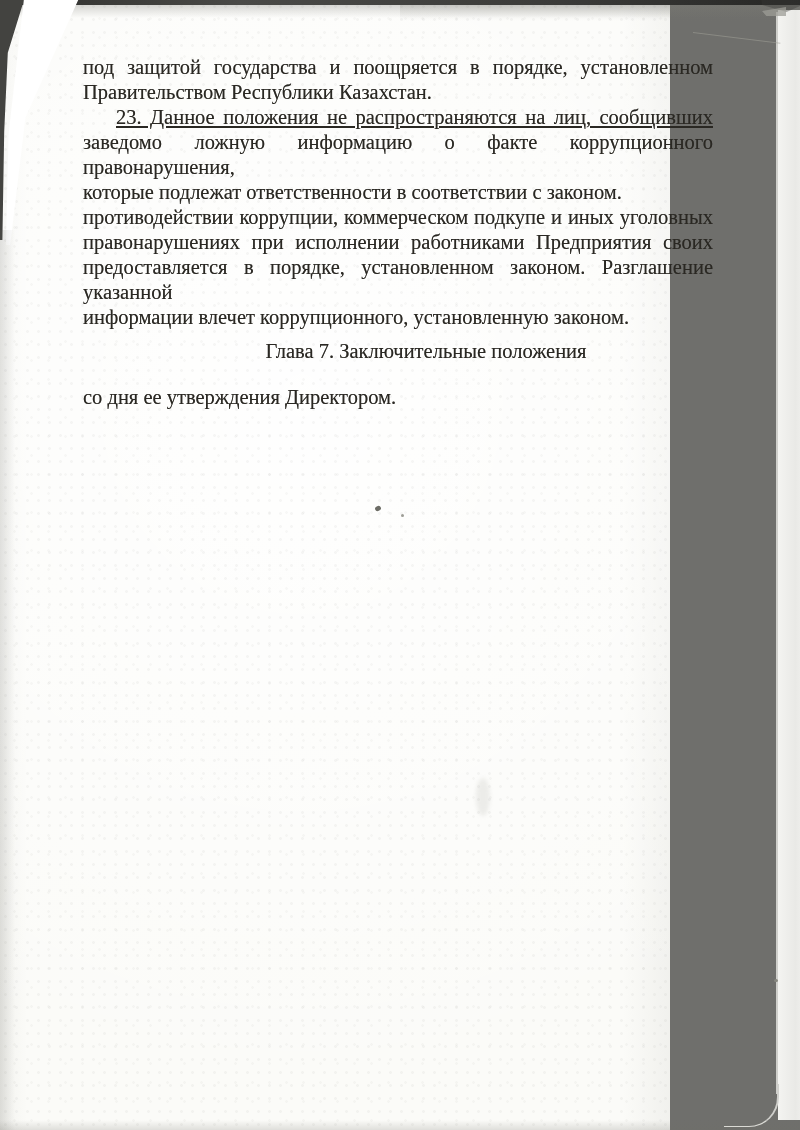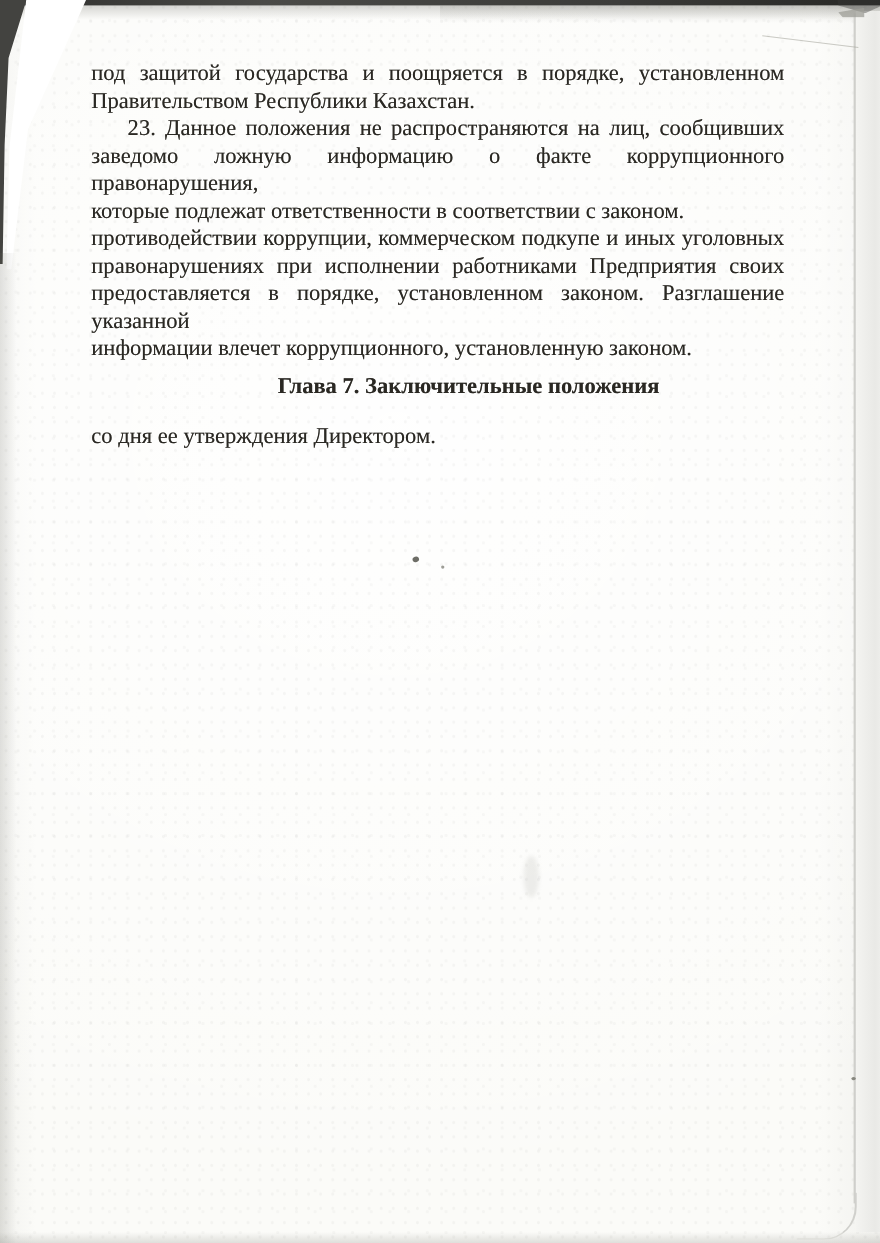--- a/index.html
+++ b/index.html
@@ -6,21 +6,21 @@
     margin: 0;
     padding: 0;
     width: 800px;
     height: 1130px;
     overflow: hidden;
     background: #45454285;
     font-family: "Liberation Serif", "DejaVu Serif", serif;
   }
   #scan {
     position: relative;
-    width: 800px;
+    width: 670px;
     height: 1130px;
     background: #ec4899;
   }
   
   #paper {
     position: absolute;
     inset: 0;
     background:
       radial-gradient(140% 90% at 45% 35%, rgba(255,255,255,0.9) 0%, rgba(255,255,255,0) 70%),
       linear-gradient(to right, rgba(180,180,172,0.12) 0%, rgba(255,255,255,0) 4%, rgba(255,255,255,0) 93%, rgba(150,150,142,0.10) 100%),
@@ -122,24 +122,24 @@
     line-height: 25px;
     text-shadow: 0 0 0.6px rgba(48,46,40,0.55);
   }
   .para { margin: 0; }
   .line {
     text-align: justify;
     text-align-last: justify;
     white-space: normal;
   }
   .line.last { text-align-last: left; }
-  .line.indent { text-indent: 33px; }
+  .line.indent { text-indent: 33px; text-decoration: underline; }
   .heading { margin-top: 9px; margin-bottom: 21px; }
   .heading .line {
-    font-weight: bold;
+    font-weight: normal;
     text-align: left;
     text-align-last: center;
     position: relative;
     left: 28px;
   }
 </style>
 </head>
 <body>
 
 <div id="scan">

